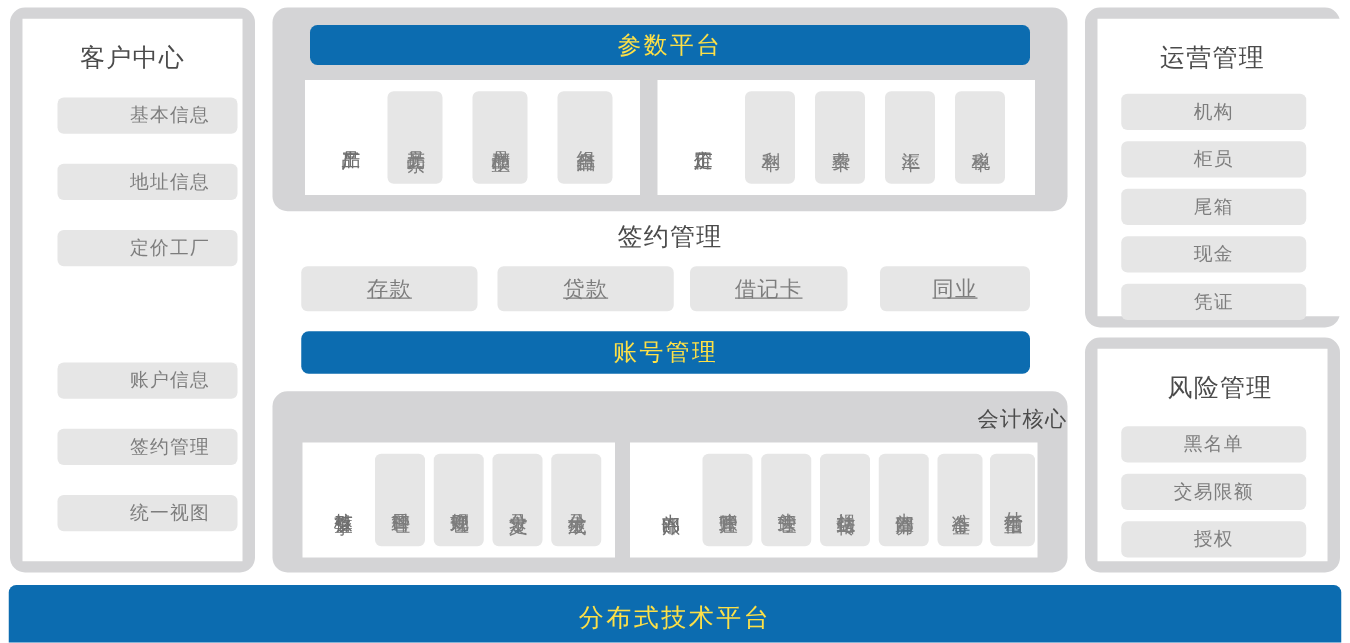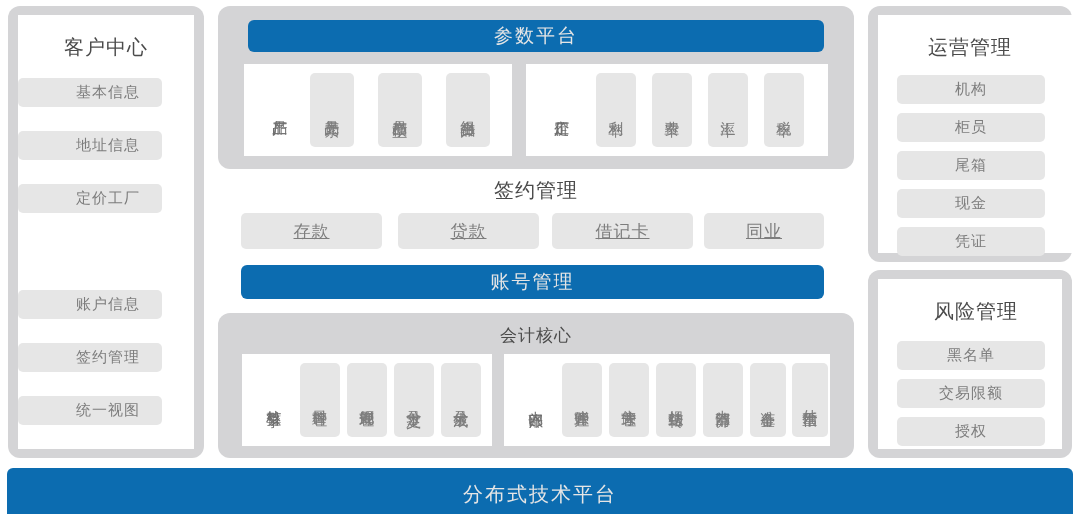--- a/index.html
+++ b/index.html
@@ -40,42 +40,42 @@
     letter-spacing:1px;
     box-sizing:border-box;
   }
   .plain{
     background:transparent;
     color:#6f6f6f;
   }
   .bluebar{
     background:#0c6cb0;
     border-radius:6px;
-    color:#e5e5e5;
+    color:#fde047;
     display:flex;
     align-items:center;
     justify-content:center;
     font-size:19px;
     letter-spacing:2px;
     position:absolute;
   }
   
   .vert{
     writing-mode:vertical-rl;
     text-orientation:upright;
     line-height:1.02;
     letter-spacing:1px;
     font-size:15px;
   }
 
   
   #left-outer{left:8px;top:6px;width:196px;height:452px;}
   #left-inner{left:10px;top:9px;width:176px;height:434px;}
   #left-title{position:absolute;left:0;top:22px;width:176px;}
-  .left-chip{position:absolute;left:0;width:144px;height:29px;padding-left:36px;}
+  .left-chip{position:absolute;left:28px;width:144px;height:29px;padding-left:36px;}
 
   
   #rt-outer{left:868px;top:6px;width:204px;height:256px;}
   #rt-inner{left:10px;top:9px;width:218px;height:238px;}
   #rt-title{position:absolute;left:0;top:22px;width:184px;}
   .rt-chip{position:absolute;left:19px;width:148px;height:29px;}
 
   #rb-outer{left:868px;top:270px;width:204px;height:188px;}
   #rb-inner{left:10px;top:9px;width:184px;height:170px;}
   #rb-title{position:absolute;left:0;top:22px;width:196px;}
@@ -91,21 +91,21 @@
     display:flex;align-items:center;justify-content:center;
   }
 
   
   #biz-title{position:absolute;left:218px;top:180px;width:636px;}
   .biz-chip{position:absolute;top:213px;height:36px;font-size:17px;text-decoration:underline;}
   #acct-bar{left:241px;top:265px;width:583px;height:34px;}
 
   
   #acc-outer{left:218px;top:313px;width:636px;height:145px;}
-  #acc-title{position:absolute;left:0;top:14px;width:636px;font-size:17px;}
+  #acc-title{position:absolute;left:0;top:14px;width:636px;font-size:17px;text-align:right;}
   #acc-left-box{left:24px;top:41px;width:250px;height:92px;}
   #acc-right-box{left:286px;top:41px;width:326px;height:92px;}
 
   
   #bottom-bar{left:7px;top:468px;width:1066px;height:53px;font-size:20px;}
 </style>
 </head>
 <body>
 
 <div class="canvas">
@@ -137,21 +137,21 @@
       <div class="vcell chip vert" style="left:70px;width:40px">利率</div>
       <div class="vcell chip vert" style="left:126px;width:40px">费率</div>
       <div class="vcell chip vert" style="left:182px;width:40px">汇率</div>
       <div class="vcell chip vert" style="left:238px;width:40px">税率</div>
     </div>
   </div>
 
   <div class="panel-title" id="biz-title">签约管理</div>
   <div class="chip biz-chip" style="left:241px;width:141px">存款</div>
   <div class="chip biz-chip" style="left:398px;width:141px">贷款</div>
-  <div class="chip biz-chip" style="left:552px;width:141px">借记卡</div>
+  <div class="chip biz-chip" style="left:552px;width:126px">借记卡</div>
   <div class="chip biz-chip" style="left:704px;width:120px">同业</div>
   <div class="bluebar" id="acct-bar">账号管理</div>
 
   <div class="panel-outer" id="acc-outer">
     <div class="panel-title" id="acc-title">会计核心</div>
 
     <div class="panel-inner" id="acc-left-box">
       <div class="vcell plain vert" style="left:12px;width:40px">核算引擎</div>
       <div class="vcell chip vert" style="left:58px;width:40px">科目管理</div>
       <div class="vcell chip vert" style="left:105px;width:40px">规则管理</div>

